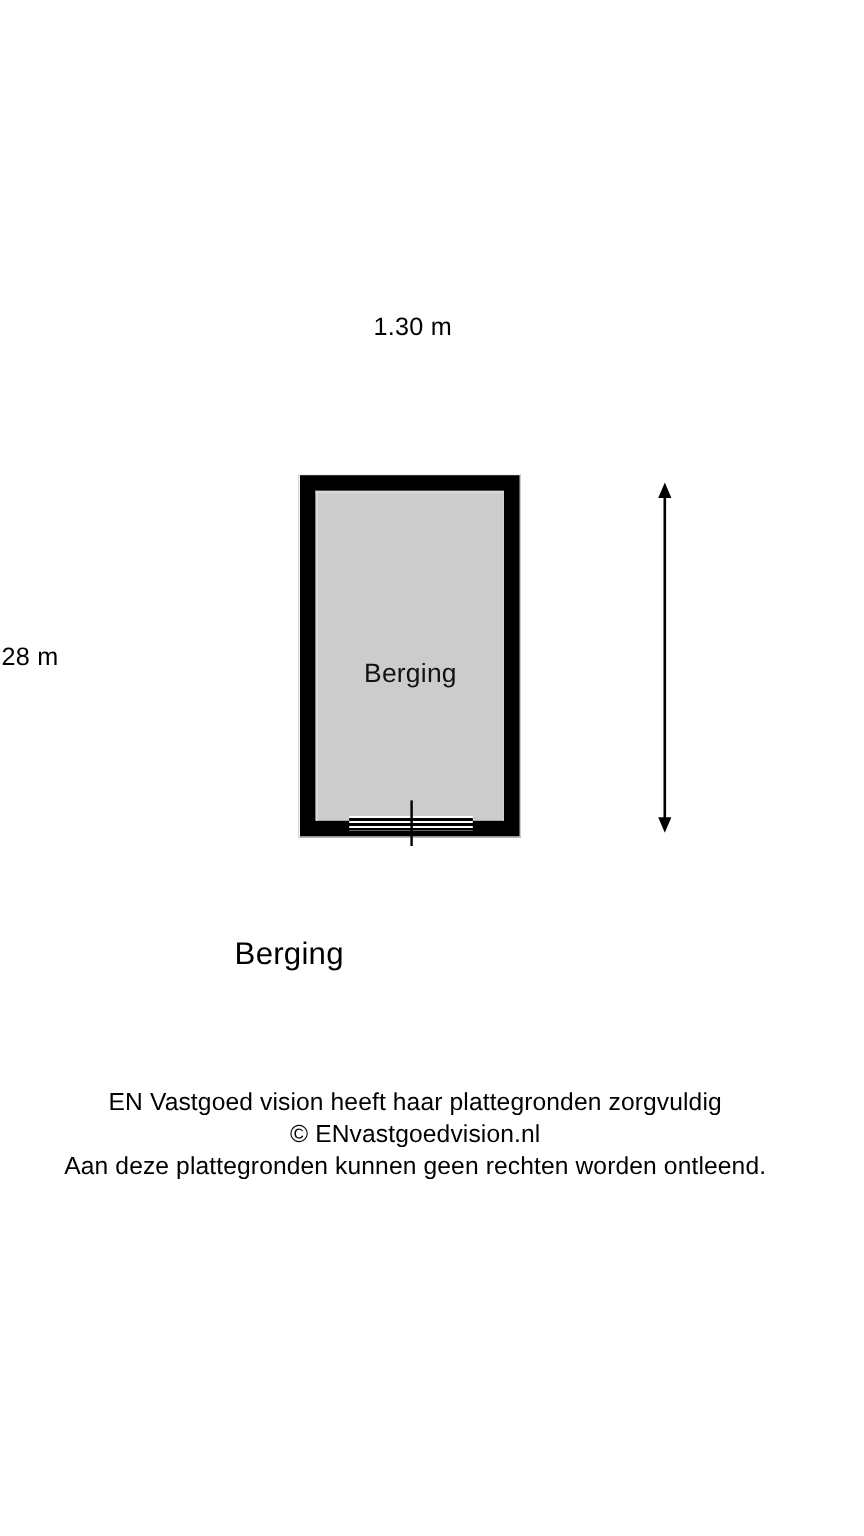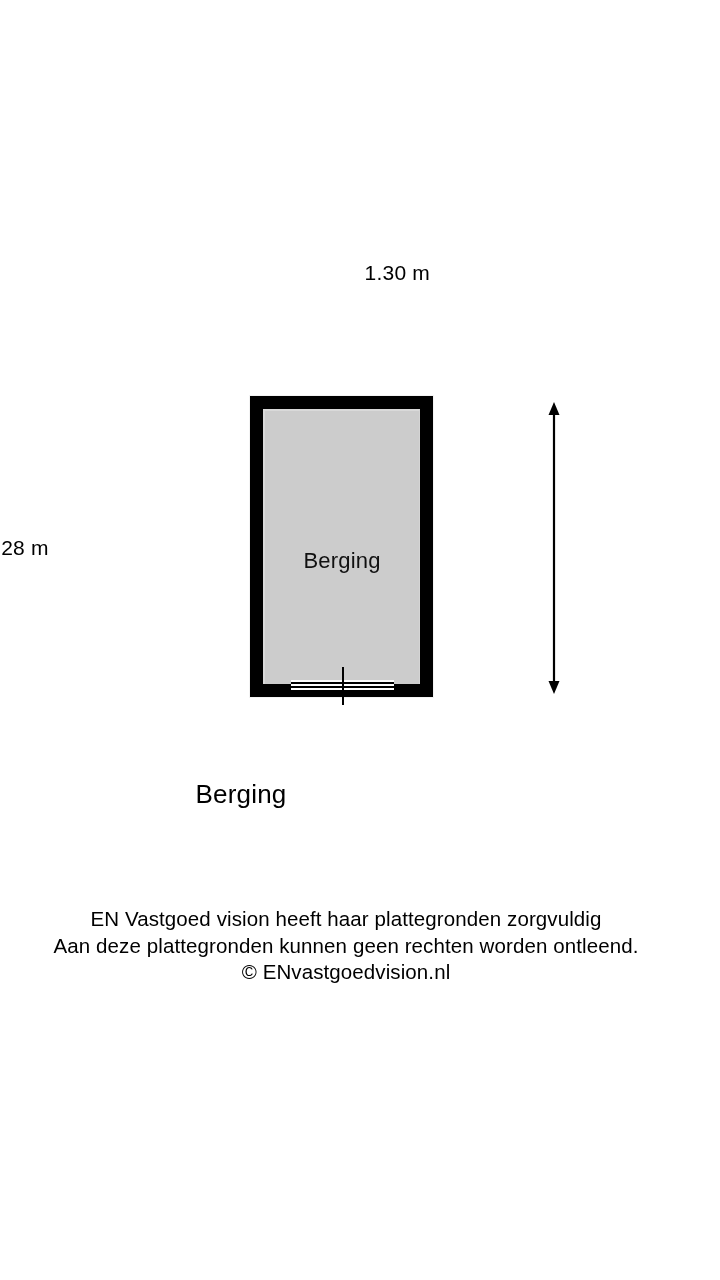--- a/index.html
+++ b/index.html
@@ -34,21 +34,21 @@
     height: 30px;
   }
   .dim-h-svg { display: block; }
   .dim-h-label {
     position: absolute;
     left: 0;
     top: 0;
     width: 172px;
     height: 30px;
     line-height: 30px;
-    text-align: right;
+    text-align: center;
     font-size: 21px;
     letter-spacing: 0.2px;
     background: #ffffff;
   }
 
   
   .dim-v {
     position: absolute;
     left: 540px;
     top: 402px;
@@ -194,17 +194,17 @@
         <div class="door-stripes"></div>
         <div class="door-tick"></div>
       </div>
     </div>
   </div>
 
   <div class="caption">Berging</div>
 
   <div class="footer">
     <div>EN Vastgoed vision heeft haar plattegronden zorgvuldig</div>
+    <div>© ENvastgoedvision.nl</div>
     <div>Aan deze plattegronden kunnen geen rechten worden ontleend.</div>
-    <div>© ENvastgoedvision.nl</div>
   </div>
 
 </div>
 
 </body></html>

